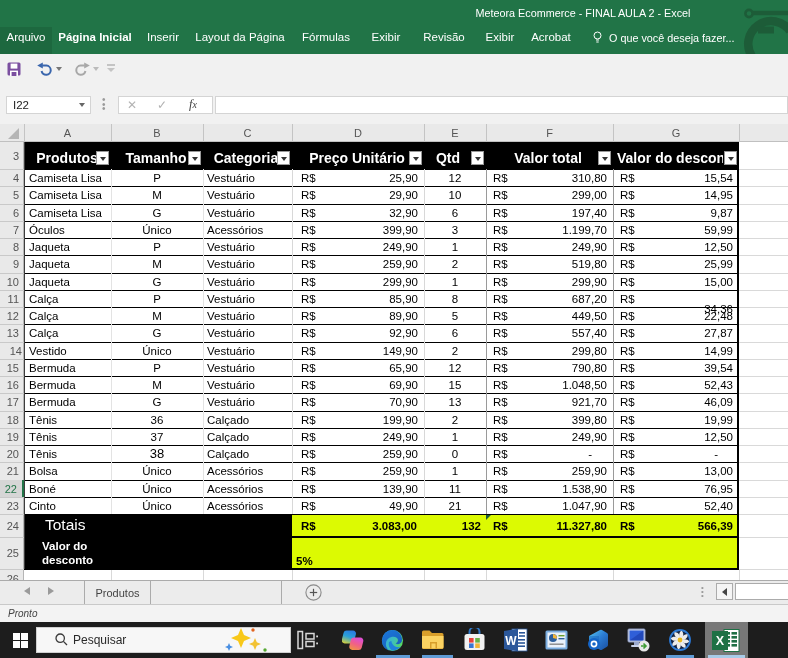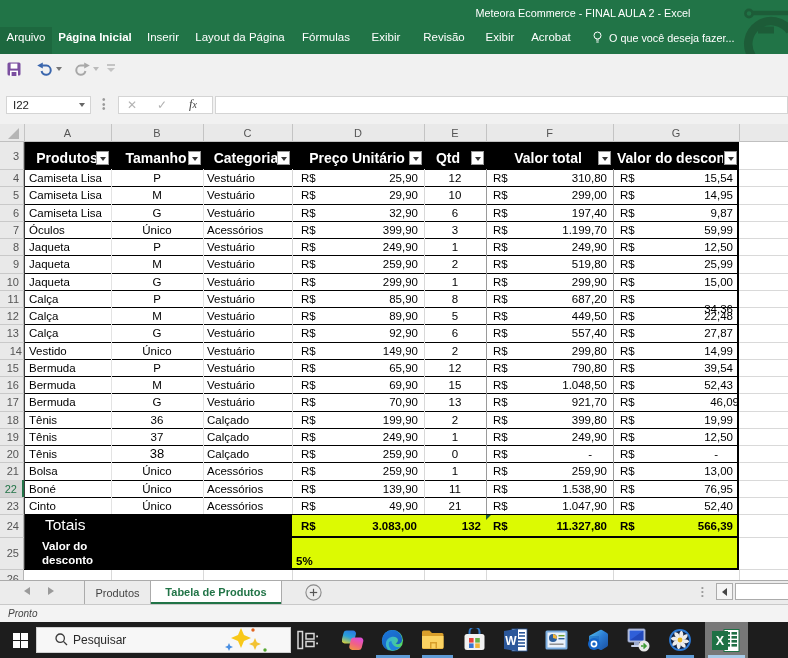--- a/index.html
+++ b/index.html
@@ -409,21 +409,21 @@
       <span style="padding-left:9px;">R$</span>
       <span style="margin-left:auto;padding-right:6px;">70,90</span>
     </div>
 <div class="abs ct" style="left:424px;top:393px;width:62px;height:18px;justify-content:center;font-size:11.5px;color:#000;">13</div>
 <div class="abs ct" style="left:486px;top:393px;width:127px;height:18px;font-size:11.5px;color:#000;">
       <span style="padding-left:7px;">R$</span>
       <span style="margin-left:auto;padding-right:6px;">921,70</span>
     </div>
 <div class="abs ct" style="left:613px;top:393px;width:126px;height:18px;font-size:11.5px;color:#000;">
       <span style="padding-left:7px;">R$</span>
-      <span style="margin-left:auto;padding-right:0;">46,09</span>
+      <span style="margin-left:auto;padding-right:6px;">46,09</span>
     </div>
 <div class="abs ct" style="left:25px;top:411px;width:86px;height:17px;padding-left:4px;font-size:11.5px;color:#000;">Tênis</div>
 <div class="abs ct" style="left:111px;top:411px;width:92px;height:17px;justify-content:center;font-size:11.5px;color:#000;">36</div>
 <div class="abs ct" style="left:203px;top:411px;width:89px;height:17px;padding-left:4px;font-size:11.5px;color:#000;">Calçado</div>
 <div class="abs ct" style="left:292px;top:411px;width:132px;height:17px;font-size:11.5px;color:#000;">
       <span style="padding-left:9px;">R$</span>
       <span style="margin-left:auto;padding-right:6px;">199,90</span>
     </div>
 <div class="abs ct" style="left:424px;top:411px;width:62px;height:17px;justify-content:center;font-size:11.5px;color:#000;">2</div>
 <div class="abs ct" style="left:486px;top:411px;width:127px;height:17px;font-size:11.5px;color:#000;">
@@ -564,21 +564,20 @@
 <div class="abs" style="left:486px;top:169px;width:1px;height:345px;background:#9a9a9a;"></div>
 <div class="abs" style="left:613px;top:169px;width:1px;height:345px;background:#9a9a9a;"></div>
 <div class="abs" style="left:24px;top:142px;width:1px;height:427px;background:#3d3d3d;"></div>
 <div class="abs" style="left:737px;top:142px;width:2px;height:427px;background:#000;"></div>
 <div class="abs" style="left:0;top:580px;width:788px;height:24px;background:#ececec;border-top:1px solid #ababab;"></div>
 <div class="abs" style="left:24px;top:587px;width:0;height:0;border-top:4.5px solid transparent;border-bottom:4.5px solid transparent;border-right:6px solid #9a9a9a;"></div>
 <div class="abs" style="left:48px;top:587px;width:0;height:0;border-top:4.5px solid transparent;border-bottom:4.5px solid transparent;border-left:6px solid #9a9a9a;"></div>
 <div class="abs" style="left:84px;top:580px;width:1px;height:24px;background:#ababab;"></div>
 <div class="abs ct" style="left:85px;top:581px;width:65px;height:23px;justify-content:center;font-size:11px;color:#444;">Produtos</div>
 <div class="abs" style="left:150px;top:580px;width:1px;height:24px;background:#ababab;"></div>
-<div class="abs ct" style="left:151px;top:581px;width:130px;height:23px;background:#fff;justify-content:center;font-size:11px;font-weight:bold;color:#217447;border-bottom:2px solid #217447;">Tabela de Produtos</div>
 <div class="abs" style="left:281px;top:580px;width:1px;height:24px;background:#ababab;"></div>
 <svg class="abs" style="left:305px;top:584px;width:17px;height:17px;" viewBox="0 0 17 17">
       <circle cx="8.5" cy="8.5" r="7.6" fill="none" stroke="#8a8a8a" stroke-width="1.1"></circle>
       <line x1="4.8" y1="8.5" x2="12.2" y2="8.5" stroke="#555" stroke-width="1.2"></line>
       <line x1="8.5" y1="4.8" x2="8.5" y2="12.2" stroke="#555" stroke-width="1.2"></line>
     </svg>
 <div class="abs" style="left:701px;top:586px;font-size:8px;color:#9a9a9a;line-height:4px;">•<br>•<br>•</div>
 <div class="abs ct" style="left:716px;top:583px;width:17px;height:17px;background:#f5f5f5;border:1px solid #ababab;justify-content:center;">
       <span style="width:0;height:0;border-top:4px solid transparent;border-bottom:4px solid transparent;border-right:5px solid #444;"></span>
     </div>

